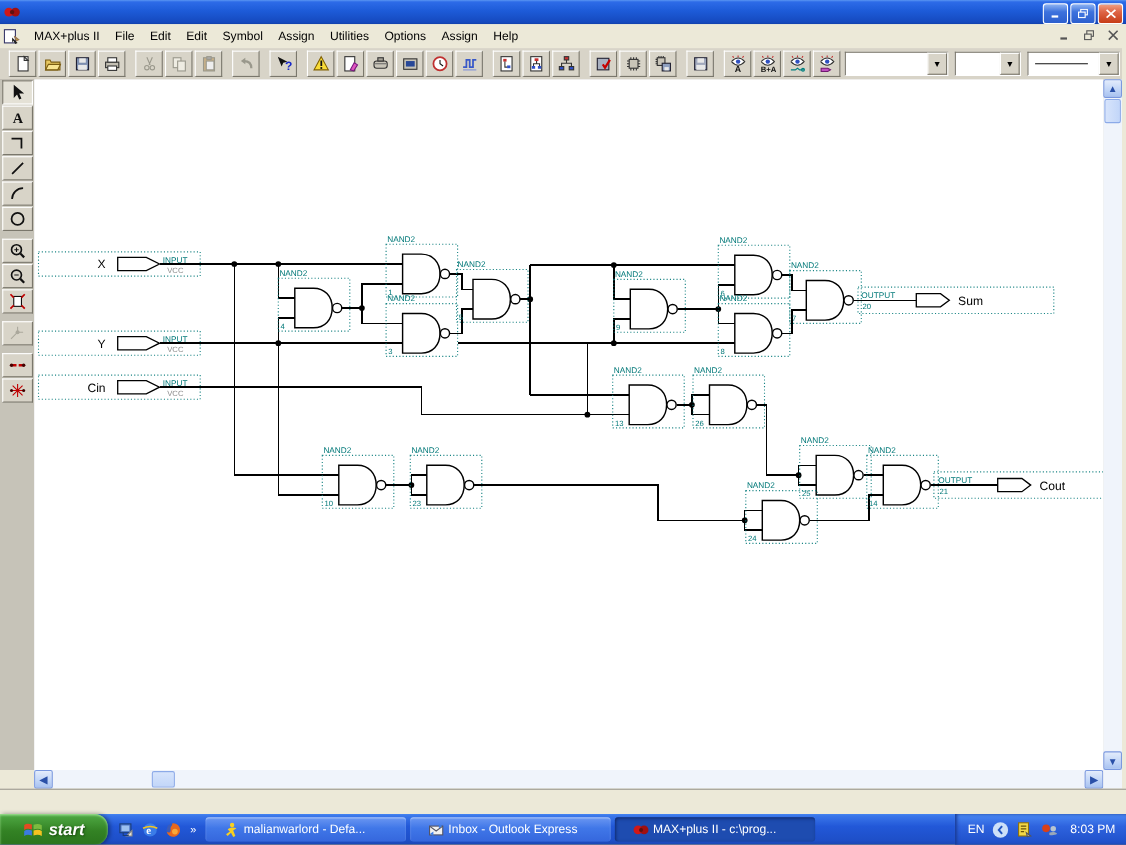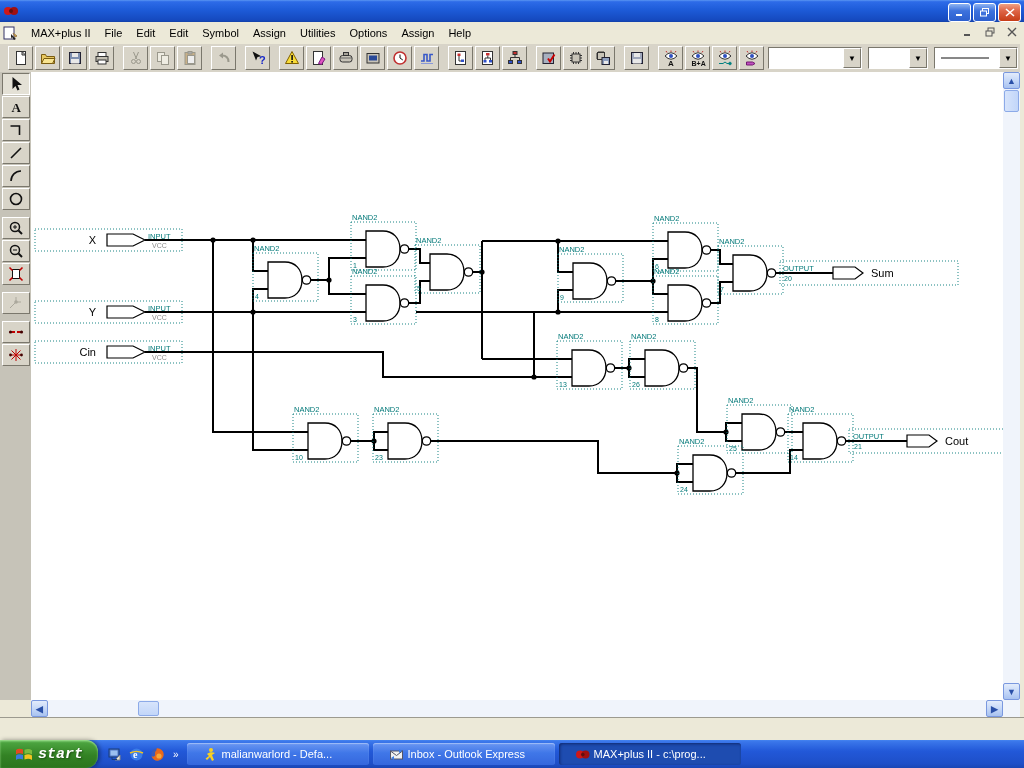--- a/index.html
+++ b/index.html
@@ -56,21 +56,21 @@
   .rightedge{position:absolute;left:1020px;top:22px;width:4px;height:695px;background:#ECE9D8;}
   .bottomstrip{position:absolute;left:0;top:717px;width:1024px;height:23px;background:#ECE9D8;border-top:1px solid #9C9A8F;}
   
   .taskbar{position:absolute;left:0;top:740px;width:1024px;height:28px;
     background:linear-gradient(180deg,#4584F0 0%,#3A76EA 6%,#2258D8 40%,#1E4FC8 85%,#1A46B4 100%);
     display:flex;align-items:center;color:#fff;}
   .startbtn{height:28px;width:98px;border-radius:0 12px 12px 0;
     background:linear-gradient(180deg,#6CC066 0%,#4BA33F 10%,#338224 55%,#2B751D 100%);
     box-shadow:inset 0 1px 2px #9FE08F, 2px 0 4px rgba(0,0,0,.4);
     display:flex;align-items:center;justify-content:center;gap:5px;
-    font-size:15px;font-weight:bold;font-style:italic;text-shadow:1px 1px 2px #1A4A10;font-family:Liberation Mono, monospace;}
+    font-size:15px;font-weight:bold;font-style:italic;text-shadow:1px 1px 2px #1A4A10;}
   .qlaunch{display:flex;align-items:center;gap:6px;padding:0 8px 0 10px;}
   .qchev{color:#fff;font-size:10px;}
   .taskbtn{width:150px;height:22px;margin:0 2px;border-radius:3px;flex:0 0 auto;
     background:linear-gradient(180deg,#6B97F2,#4077E8 45%,#3567DD);
     box-shadow:inset 0 1px 1px #9FBDF8;display:flex;align-items:center;gap:4px;
     font-size:11px;padding:0 16px;overflow:hidden;white-space:nowrap;}
   .taskbtn.active{background:#1E4CB0;box-shadow:inset 1px 1px 3px #10296E;}
   .taskbtn .tbicon{width:15px;height:15px;flex:0 0 auto;}
   .tray{margin-left:auto;height:28px;display:flex;align-items:center;gap:7px;padding:0 10px 0 12px;
     background:linear-gradient(180deg,#4B8AF4 0%,#2E63DE 40%,#2152CC 90%);box-shadow:inset 2px 0 3px #1A3C96;
@@ -781,15 +781,33 @@
           <span class="tbicon">
             <svg width="15" height="15" viewBox="0 0 15 15">
               <circle cx="5" cy="7.5" r="4" fill="#D01818"></circle>
               <circle cx="10.5" cy="7.5" r="4" fill="#A01010"></circle>
               <circle cx="7.8" cy="7.5" r="1.8" fill="#601010"></circle>
             </svg>
           </span>
           <span>MAX+plus II - c:\prog...</span>
         </div>
       </div>
+    <div class="tray">
+      <span class="lang">EN</span>
+      <svg width="15" height="15" viewBox="0 0 15 15">
+          <circle cx="7.5" cy="7.5" r="7" fill="#CDE0F8"></circle>
+          <path d="M9 4L6 7.5 9 11" stroke="#2255C0" stroke-width="1.8" fill="none"></path>
+        </svg>
+      <svg width="15" height="15" viewBox="0 0 15 15">
+          <rect x="2" y="1" width="9" height="12" fill="#F2D848" stroke="#90700A"></rect>
+          <path d="M4 4h5M4 6.5h5M4 9h3" stroke="#6A5208"></path>
+          <path d="M9 10l4 3-3 .5z" fill="#C8C8C8" stroke="#555"></path>
+        </svg>
+      <svg width="16" height="14" viewBox="0 0 16 14">
+          <circle cx="5" cy="6" r="3.5" fill="#D84018"></circle>
+          <path d="M8 10c2-1 6-1 7 1-2 1.5-5 1.5-7 1z" fill="#9AA8B8"></path>
+          <circle cx="11.5" cy="6.5" r="2.5" fill="#B8C4D0"></circle>
+        </svg>
+      <span class="time">8:03 PM</span>
+    </div>
   </div>
 
 </div>
 
 </body></html>

